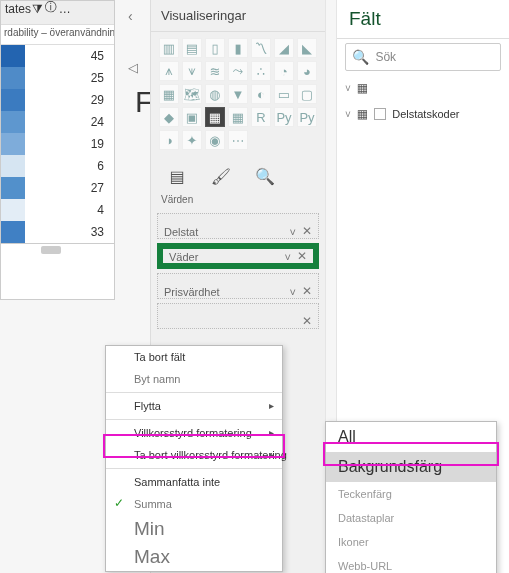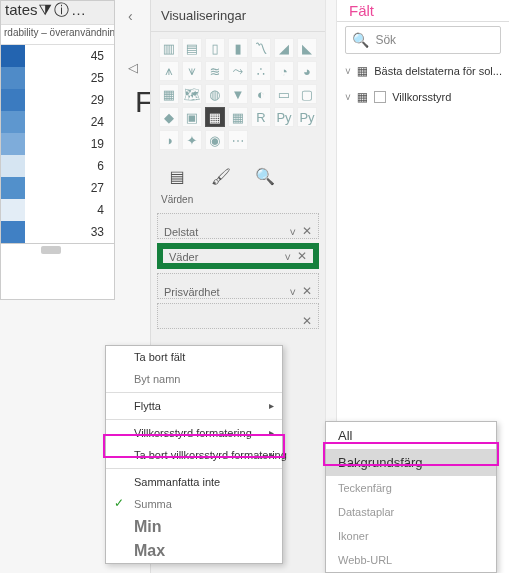--- a/index.html
+++ b/index.html
@@ -1,20 +1,20 @@
 <!DOCTYPE html>
 <html><head>
 <meta charset="utf-8">
 <style>
   * { box-sizing: border-box; margin: 0; padding: 0; font-family: "Segoe UI", Arial, sans-serif; }
   body { width: 509px; height: 573px; background: #f6f6f6; overflow: hidden; position: relative; font-size: 12px; color: #333; }
 
   
   .left-table { position: absolute; left: 0; top: 0; width: 115px; height: 300px; background: #fff; border: 1px solid #ccc; }
-  .lt-head { height: 24px; display: flex; align-items: flex-start; padding: 0 4px; border-bottom: 1px solid #ddd; background: #eee; font-size: 15px; overflow: hidden; white-space: nowrap; }
+  .lt-head { height: 24px; display: flex; align-items: flex-end; padding: 8px 4px; border-bottom: 1px solid #ddd; background: #eee; font-size: 12px; overflow: hidden; white-space: nowrap; }
   .lt-head .i { margin: 0 1px; }
   .lt-sub { height: 20px; font-size: 10px; padding: 2px 3px; border-bottom: 1px solid #ddd; overflow: hidden; white-space: nowrap; color: #555; }
   .lt-row { height: 22px; display:flex;gap:16px; }
   .lt-c1 { width: 24px; }
   .lt-c2 { flex: 1; text-align: right; padding-right: 10px; font-size: 12px; line-height: 22px; }
   .lt-scroll { height: 12px; border-top: 1px solid #ccc; display:flex; align-items:center; }
   .lt-thumb { width: 20px; height: 8px; background:#ccc; margin-left:40px; border-radius:2px;}
 
   
   .col-chev { position:absolute; left:128px; top:8px; color:#777; font-size:14px; }
@@ -37,41 +37,41 @@
   .well .x { position:absolute; right:6px; font-size:12px; color:#777;}
   .well.hl { border:6px solid #15803d; }
   .well.last { color:#aaa; }
 
   
   .filter-lbl { position:absolute; left:135px; top:85px; font-size:30px; color:#333; pointer-events:none; }
   .speaker { position:absolute; left:128px; top:60px; color:#777; font-size:13px; }
 
   
   .fields-panel { position:absolute; left: 336px; top:0; width: 173px; background:#fff; height: 573px; border-left:1px solid #e5e5e5;}
-  .f-title { font-size:15px; padding:2px 12px; color:#ec4899; }
+  .f-title { font-size:19px; padding:8px 12px; color:#14532d; }
   .search { margin:4px 8px; height:28px; border:1px solid #ccc; border-radius:2px; display:flex; align-items:center; padding:0 6px; color:#888;}
   .search .sicon { margin-right:6px; font-size:14px;}
   .tbl-row { display:flex; align-items:center; padding: 6px 8px; font-size:11px; color:#333; gap:6px; white-space:nowrap; overflow:hidden; }
   .tbl-row .tg { color:#888; font-size:10px;}
   .tbl-row .ticon { font-size:12px; color:#555; }
   .tbl-row .chk { width:12px; height:12px; border:1px solid #aaa; }
 
   
   .menu1 { position:absolute; left:105px; top:345px; width:178px; background:#fff; border:1px solid #bbb; box-shadow: 2px 2px 6px rgba(0,0,0,0.2); }
   .m1-item { padding: 5px 14px 5px 28px; font-size:11px; color:#333; position:relative; white-space:nowrap;}
   .m1-item.g { color:#777;}
   .m1-item .arr { position:absolute; right:8px; font-size:10px; color:#555;}
   .m1-sep { height:1px; background:#ddd; margin:2px 0;}
-  .m1-item.big { font-size:16px; color:#777; padding-top:3px; padding-bottom:3px;font-weight:bold;}
+  .m1-item.big { font-size:19px; color:#777; padding-top:3px; padding-bottom:3px;}
   .m1-highlight { position:absolute; left:103px; top:434px; width:182px; height:24px; border:2px solid #e815c9; pointer-events:none;}
   .m1-check { position:absolute; left:8px; color:#2a9b2a; font-size:12px; top:3px;}
 
   
   .menu2 { position:absolute; left:325px; top:421px; width:172px; background:#fff; border:1px solid #bbb; box-shadow:2px 2px 6px rgba(0,0,0,0.2);}
-  .m2-item { padding:6px 12px; font-size:13px; color:#333;}
+  .m2-item { padding:6px 12px; font-size:16px; color:#333;}
   .m2-item.sel { background:#d9d9d9;}
   .m2-item.g { color:#999; font-size:11px;}
   .m2-highlight { position:absolute; left:323px; top:442px; width:176px; height:24px; border:2px solid #e815c9; pointer-events:none;}
 
 </style>
 </head>
 <body>
 
 <div class="left-table">
   <div class="lt-head">
@@ -198,27 +198,26 @@
   <div class="f-title">Fält</div>
   <div class="divider"></div>
   <div class="search">
     <span class="sicon">🔍</span>
     <span>Sök</span>
   </div>
   <div id="tbls">
       <div class="tbl-row">
         <span class="tg">˅</span>
         <span class="ticon">▦</span>
-        <span>Bästa delstaterna för sol...</span>
       </div>
       <div class="tbl-row">
         <span class="tg">˅</span>
         <span class="ticon">▦</span>
         <span class="chk"></span>
-        <span>Villkorsstyrd</span>
+        <span>Delstatskoder</span>
       </div>
     </div>
 </div>
 
 <div class="menu1" id="menu1">
     <div class="m1-item"><span>Ta bort fält</span></div>
     <div class="m1-item g"><span>Byt namn</span></div>
     <div class="m1-sep"></div>
     <div class="m1-item"><span>Flytta</span><span class="arr">▸</span></div>
     <div class="m1-sep"></div>

